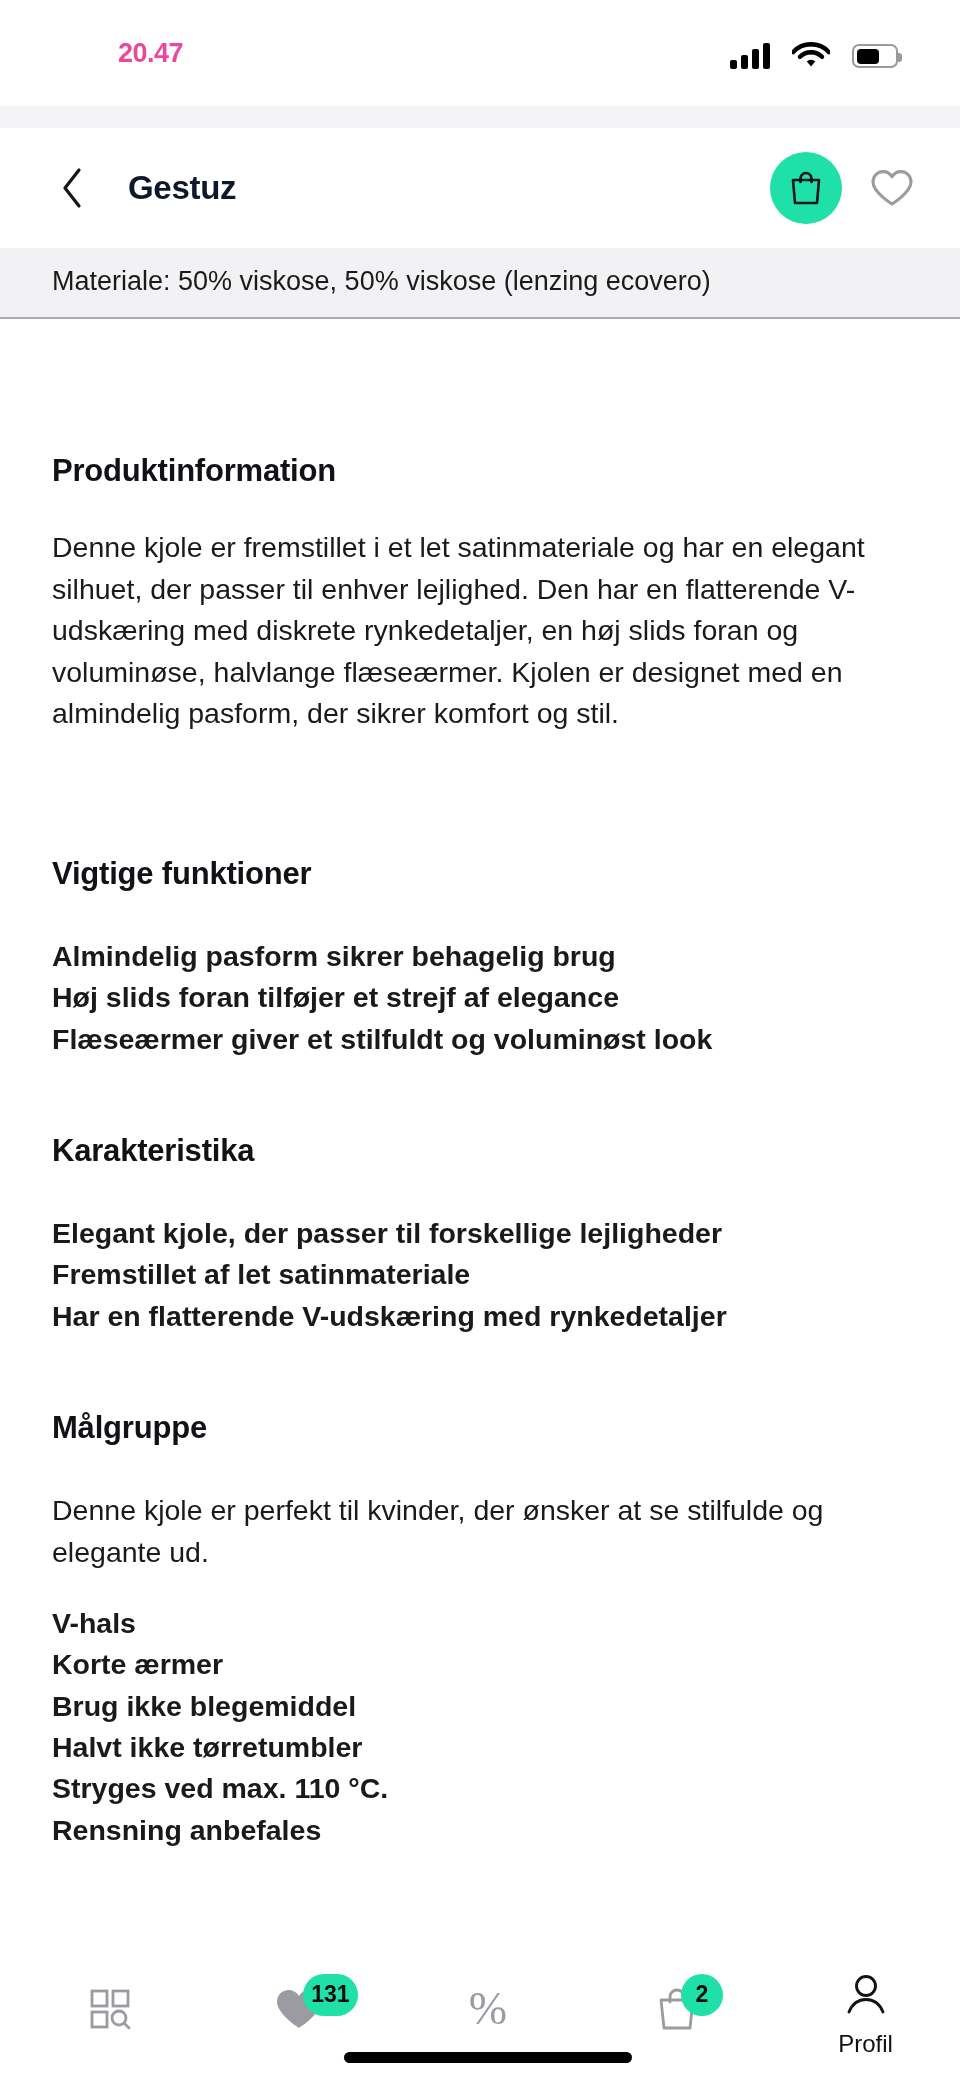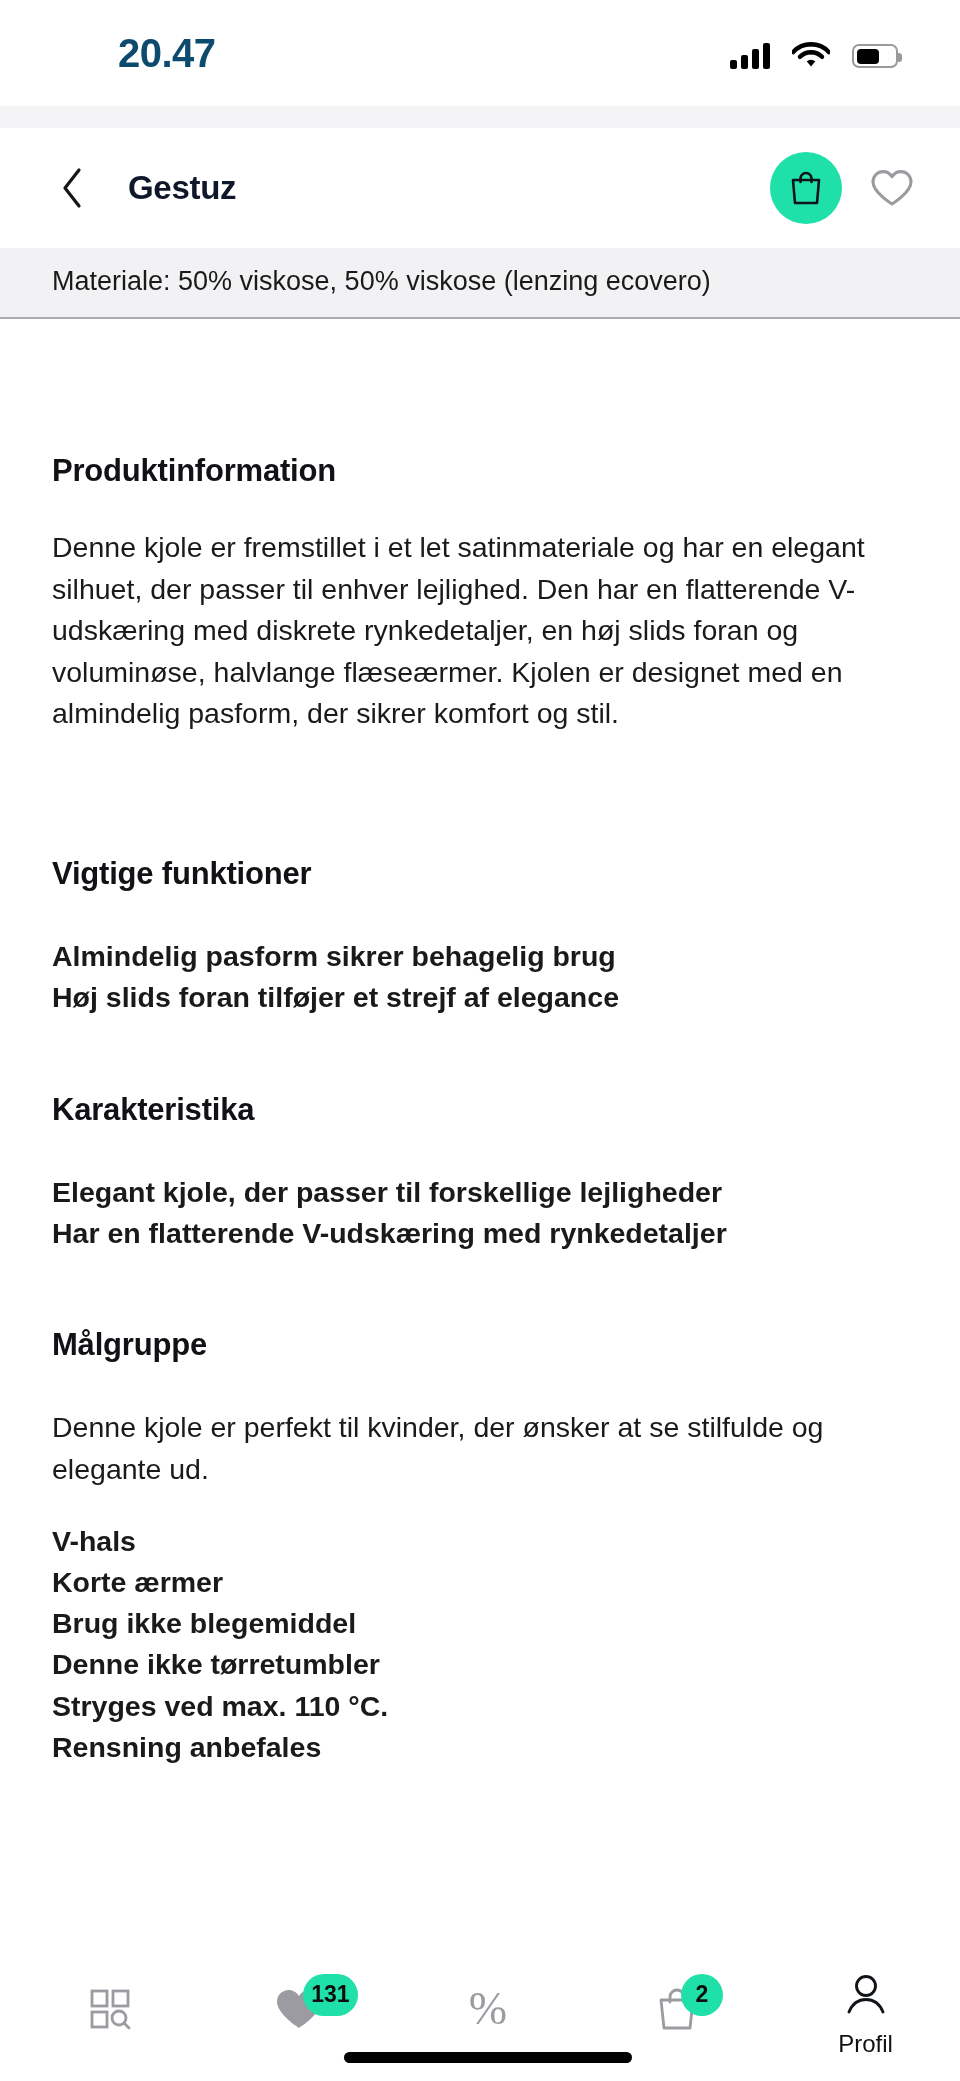--- a/index.html
+++ b/index.html
@@ -16,24 +16,24 @@
   .status-bar {
     height:106px;
     background:#ffffff;
     display:flex;
     align-items:center;
     justify-content:space-between;
     padding:0 62px 0 0;
     position:relative;
   }
   .status-time {
-    font-size:40px;
+    font-size:27px;
     font-weight:bold;
     letter-spacing:-0.5px;
-    color:#0c4a6e;
+    color:#ec4899;
     margin-left:118px;
   }
   .status-icons {
     display:flex;
     align-items:center;
     gap:22px;
     margin-top:6px;
   }
 
   
@@ -264,40 +264,42 @@
   <div class="sec-title">Produktinformation</div>
   <div class="sp-3"></div>
   <div class="body-text">Denne kjole er fremstillet i et let satinmateriale og har en elegant silhuet, der passer til enhver lejlighed. Den har en flatterende V-udskæring med diskrete rynkedetaljer, en høj slids foran og voluminøse, halvlange flæseærmer. Kjolen er designet med en almindelig pasform, der sikrer komfort og stil.</div>
 
   <div class="sp-2"></div>
 
   <div class="sec-title">Vigtige funktioner</div>
   <div class="sp-4"></div>
   <div class="plain-line">Almindelig pasform sikrer behagelig brug</div>
   <div class="plain-line">Høj slids foran tilføjer et strejf af elegance</div>
+  <div class="plain-line">Flæseærmer giver et stilfuldt og voluminøst look</div>
 
   <div class="sp-5"></div>
 
   <div class="sec-title">Karakteristika</div>
   <div class="sp-4"></div>
   <div class="plain-line">Elegant kjole, der passer til forskellige lejligheder</div>
+  <div class="plain-line">Fremstillet af let satinmateriale</div>
   <div class="plain-line">Har en flatterende V-udskæring med rynkedetaljer</div>
 
   <div class="sp-5"></div>
 
   <div class="sec-title">Målgruppe</div>
   <div class="sp-4"></div>
   <div class="body-text">Denne kjole er perfekt til kvinder, der ønsker at se stilfulde og elegante ud.</div>
 
   <div class="sp-6"></div>
 
   <div class="plain-line">V-hals</div>
   <div class="plain-line">Korte ærmer</div>
   <div class="plain-line">Brug ikke blegemiddel</div>
-  <div class="plain-line">Denne ikke tørretumbler</div>
+  <div class="plain-line">Halvt ikke tørretumbler</div>
   <div class="plain-line">Stryges ved max. 110 °C.</div>
   <div class="plain-line">Rensning anbefales</div>
 
 </div>
 
 <div class="bottom-nav">
 
   <div class="nav-item">
     <div class="nav-icon-wrap">
       <svg width="48" height="48" viewBox="0 0 48 48">

